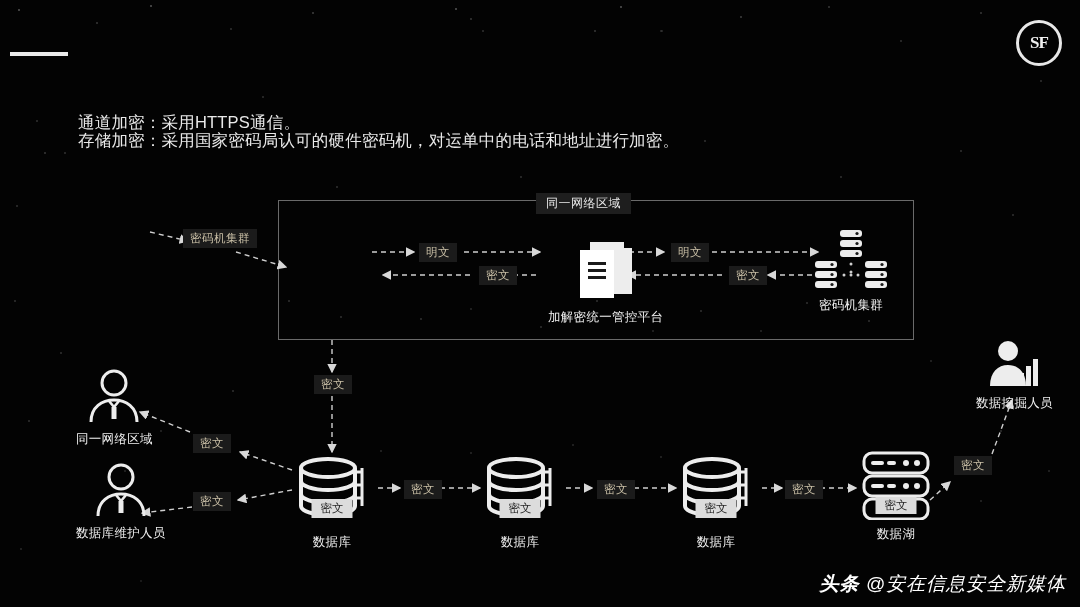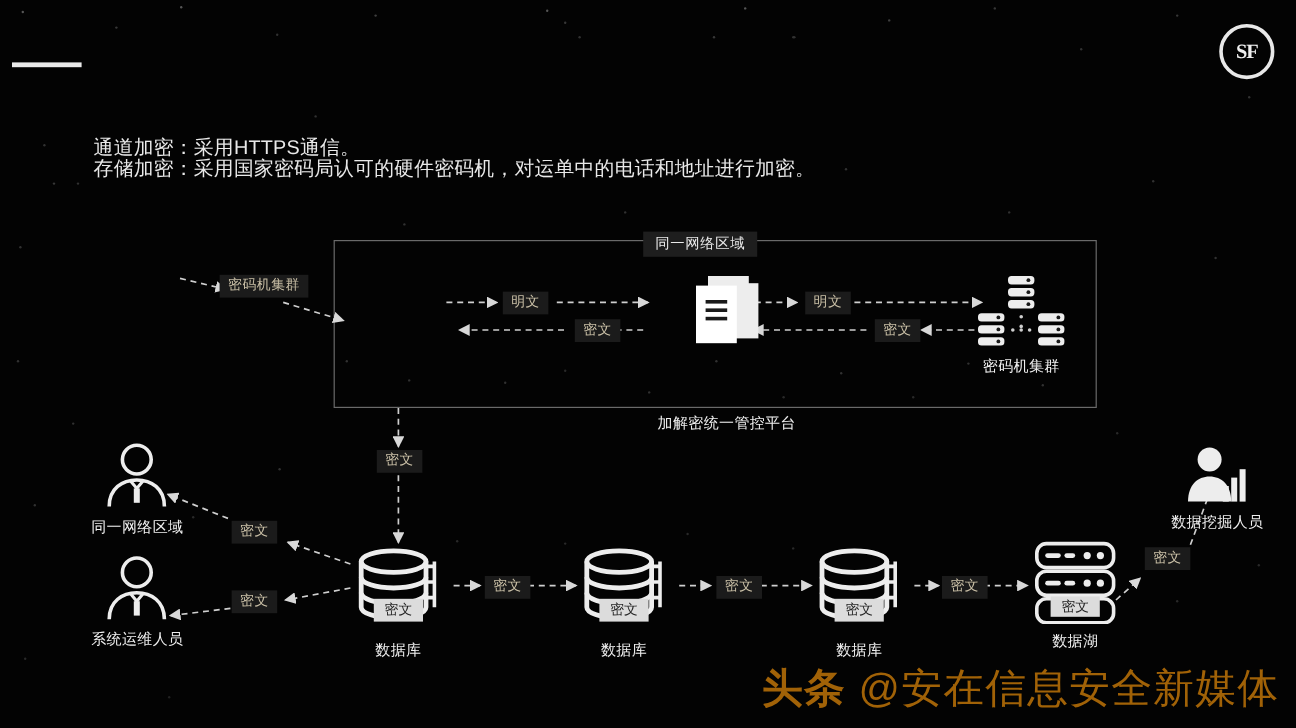--- a/index.html
+++ b/index.html
@@ -65,21 +65,21 @@
     background:#dcdcdc;color:#262626;font-size:11.5px;padding:2px 9px;white-space:nowrap;
   }
   .lakechip{
     position:absolute;left:50%;transform:translateX(-50%);bottom:6px;
     background:#dcdcdc;color:#262626;font-size:11.5px;padding:1px 9px;white-space:nowrap;
   }
 
   
   .watermark{
     position:absolute;right:14px;bottom:10px;
-    font-size:34px;font-weight:bold;color:#a16207;white-space:nowrap;letter-spacing:1px;
+    font-size:19px;font-weight:bold;color:#ffffff;white-space:nowrap;letter-spacing:1px;font-style:italic;
   }
   .watermark .at{font-weight:normal;}
 </style>
 </head>
 <body>
 
 <div class="slide">
 
   <div class="stars">
     <div class="star" style="left:18px;top:9px;width:2px;height:2px;"></div>
@@ -190,21 +190,21 @@
       <path d="M292,470 L240,452"></path>
       <path d="M190,432 L140,412"></path>
 
       <path d="M292,490 L238,500"></path>
       <path d="M192,507 L142,513"></path>
     </g>
   </svg>
 
 
 
-  <div class="node" style="left:548px;top:228px;gap:48px;">
+  <div class="node" style="left:548px;top:240px;">
     <svg width="76" height="62" viewBox="0 0 76 62">
       <rect x="22" y="2" width="34" height="42" fill="#ededed"></rect>
       <rect x="30" y="8" width="34" height="46" fill="#ededed"></rect>
       <rect x="12" y="10" width="34" height="48" fill="#ffffff"></rect>
       <rect x="20" y="22" width="18" height="3" fill="#1a1a1a"></rect>
       <rect x="20" y="29" width="18" height="3" fill="#1a1a1a"></rect>
       <rect x="20" y="36" width="18" height="3" fill="#1a1a1a"></rect>
     </svg>
     <div class="cap">加解密统一管控平台</div>
   </div>
@@ -254,21 +254,21 @@
     <div class="cap">同一网络区域</div>
   </div>
 
   <div class="node" style="left:76px;top:462px;">
     <svg width="62" height="56" viewBox="0 0 62 56">
       <circle cx="31" cy="15" r="12" fill="none" stroke="#ededed" stroke-width="3"></circle>
       <path d="M8 54 C8 39 19 32 31 32 C43 32 54 39 54 54" fill="none" stroke="#ededed" stroke-width="3"></path>
       <path d="M26 33 L31 39 L36 33" fill="none" stroke="#ededed" stroke-width="2.6"></path>
       <rect x="28.5" y="39" width="5" height="12" fill="#ededed"></rect>
     </svg>
-    <div class="cap">系统运维人员</div>
+    <div class="cap">数据库维护人员</div>
   </div>
 
   <div class="node" style="left:296px;top:456px;">
     <div class="cyl">
       <svg width="72" height="64" viewBox="0 0 72 64">
         <g fill="none" stroke="#ededed" stroke-width="4">
           <ellipse cx="32" cy="12" rx="27" ry="9"></ellipse>
           <path d="M5 12 L5 50 A27 9 0 0 0 59 50 L59 12"></path>
           <path d="M5 25 A27 9 0 0 0 59 25"></path>
           <path d="M5 38 A27 9 0 0 0 59 38"></path>
@@ -335,21 +335,21 @@
           <rect x="29" y="34" width="9" height="4" rx="2"></rect>
           <circle cx="48" cy="36" r="3"></circle>
             <circle cx="59" cy="36" r="3"></circle>
         </g>
       </svg>
       <div class="lakechip">密文</div>
     </div>
     <div class="cap" style="margin-top:6px;">数据湖</div>
   </div>
 
-  <div class="node" style="left:976px;top:372px;">
+  <div class="node" style="left:976px;top:340px;">
     <svg width="56" height="48" viewBox="0 0 56 48">
       <circle cx="22" cy="11" r="10" fill="#ededed"></circle>
       <path d="M4 46 C4 32 12 25 22 25 C32 25 40 32 40 46 Z" fill="#ededed"></path>
       <g fill="#ededed">
         <rect x="33" y="33" width="5" height="13"></rect>
         <rect x="40" y="26" width="5" height="20"></rect>
         <rect x="47" y="19" width="5" height="27"></rect>
       </g>
     </svg>
     <div class="cap">数据挖掘人员</div>

